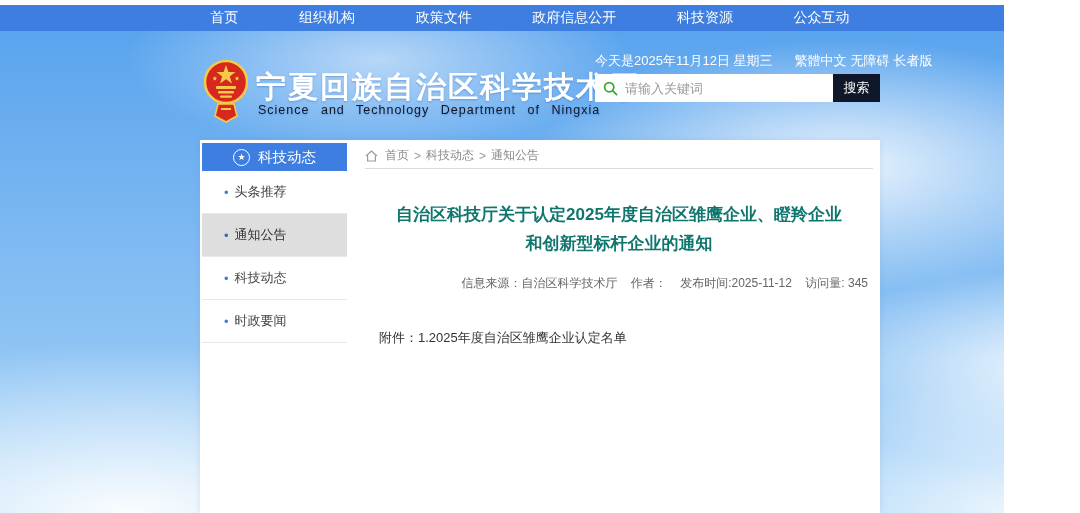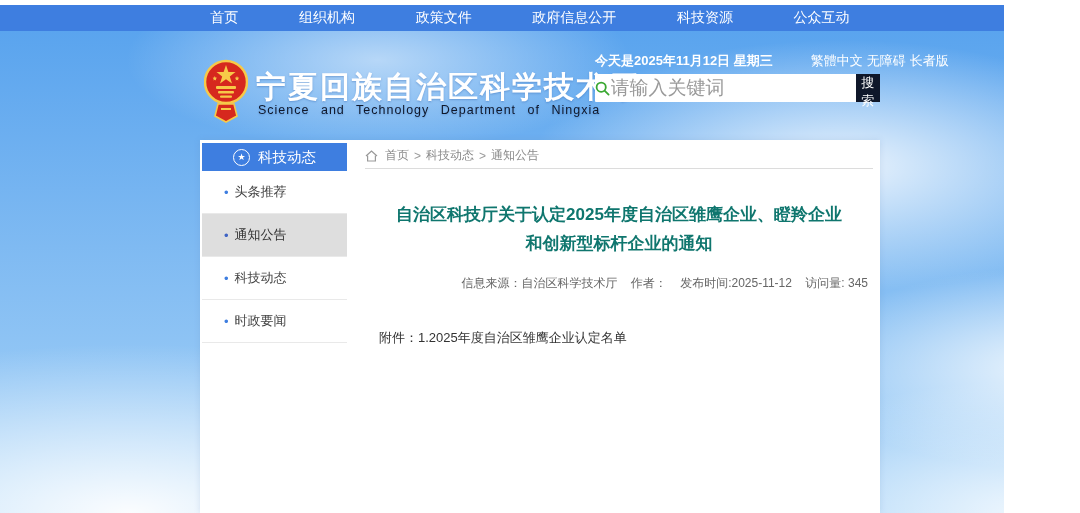--- a/index.html
+++ b/index.html
@@ -26,26 +26,26 @@
 
   
   .site-header { position:absolute; top:45px; left:0; width:1080px; height:92px; }
   .emblem { position:absolute; left:204px; top:13px; width:44px; height:66px; }
   .site-title { position:absolute; left:256px; top:22px; color:#ffffff; font-size:30px;
                 font-weight:bold; letter-spacing:2px; text-shadow:0 1px 2px rgba(30,80,160,.35); white-space:nowrap; }
   .site-subtitle { position:absolute; left:258px; top:58px; color:#0f172a; font-size:12.5px;
                    letter-spacing:1px; word-spacing:7px; text-shadow:0 1px 2px rgba(30,80,160,.3); white-space:nowrap; }
   .header-meta { position:absolute; left:595px; top:7px; width:285px; display:flex;
                  align-items:center; color:#ffffff; font-size:13px; white-space:nowrap; }
-  .header-date { margin-right:34px;font-weight:bold; }
+  .header-date { margin-right:18px; }
   .quick-link { margin-left:4px; cursor:pointer;text-align:center; }
   .searchbar { position:absolute; left:595px; top:29px; width:285px; height:28px;
                background:#ffffff; display:flex; align-items:center; border-radius:1px; }
   .search-icon-wrap { width:30px; height:28px; display:flex; align-items:center; justify-content:center; }
-  .search-input { flex:1; height:24px; border:none; outline:none; font-size:19px; color:#333;
+  .search-input { flex:1; height:24px; border:none; outline:none; font-size:13px; color:#333;
                   font-family:"Liberation Sans","DejaVu Sans",sans-serif; }
   .search-input::placeholder { color:#9a9a9a; }
   .search-btn { width:47px; height:28px; background:#0f172a; color:#ffffff; border:none;
                 font-size:13px; cursor:pointer; font-family:"Liberation Sans","DejaVu Sans",sans-serif; }
 
   
   .content-box { position:absolute; left:200px; top:140px; width:680px; height:373px;
                  background:#ffffff; box-shadow:0 0 6px rgba(90,130,180,.18); }
 
   

